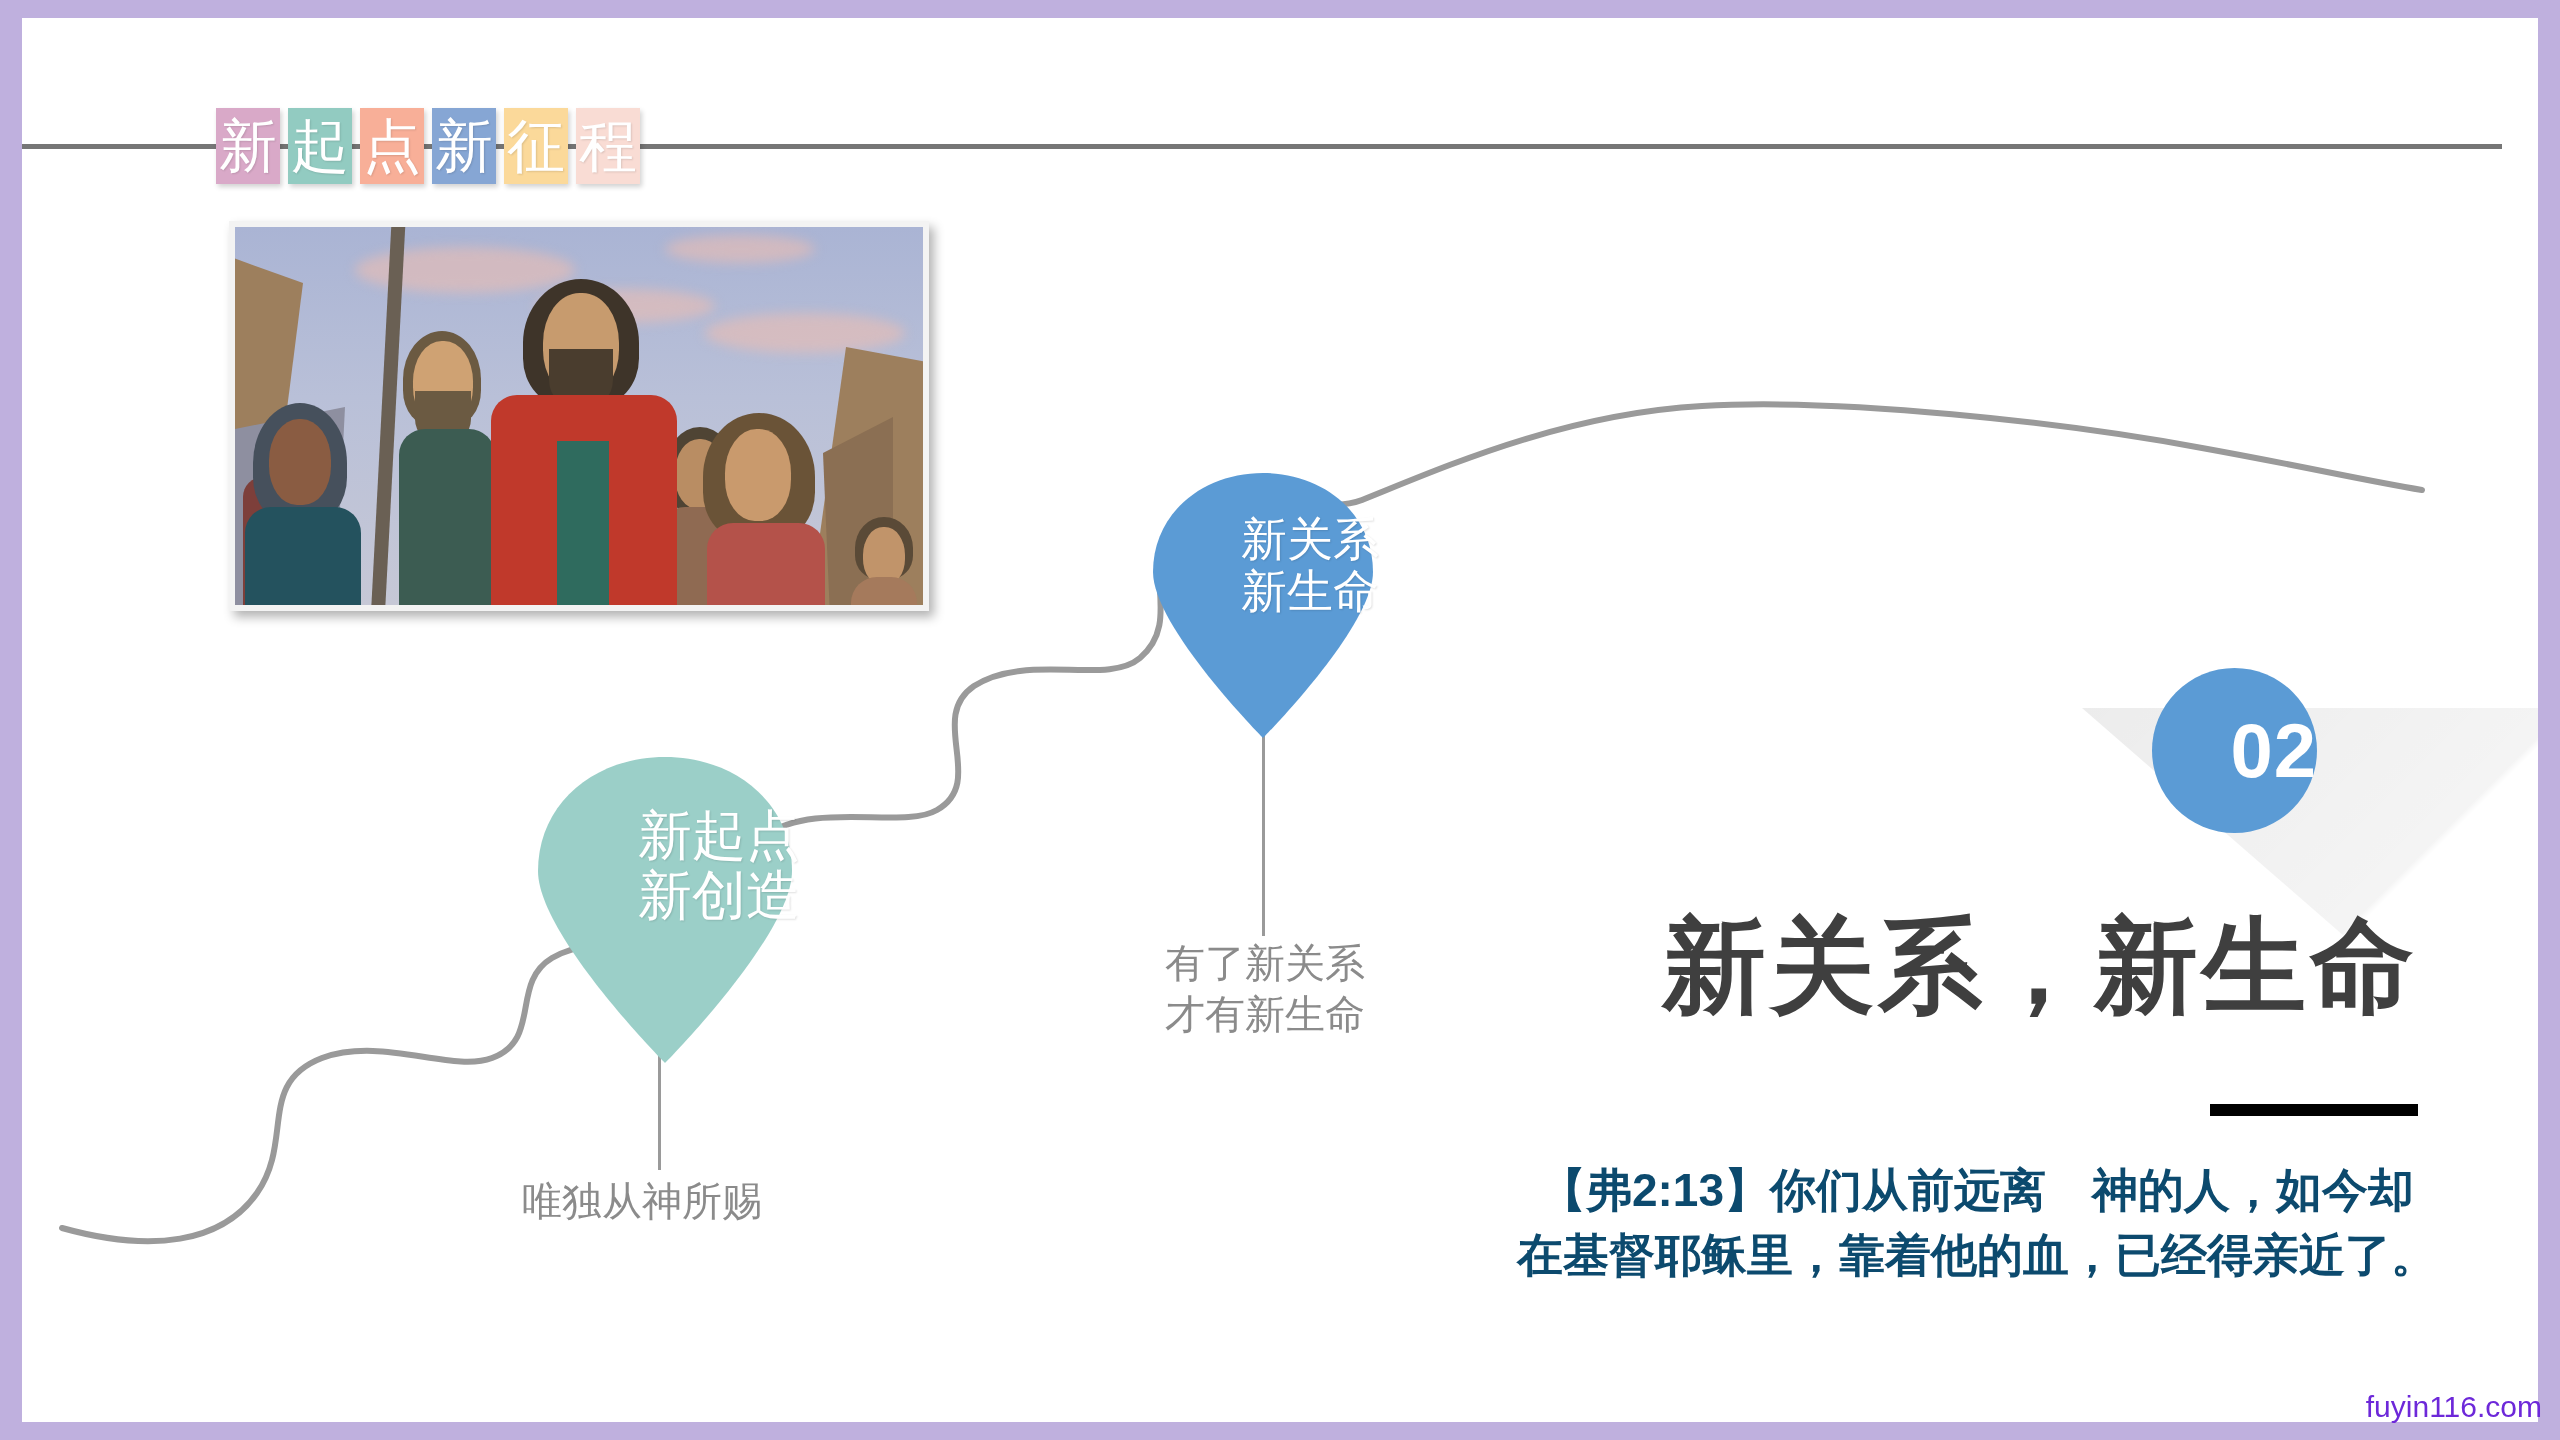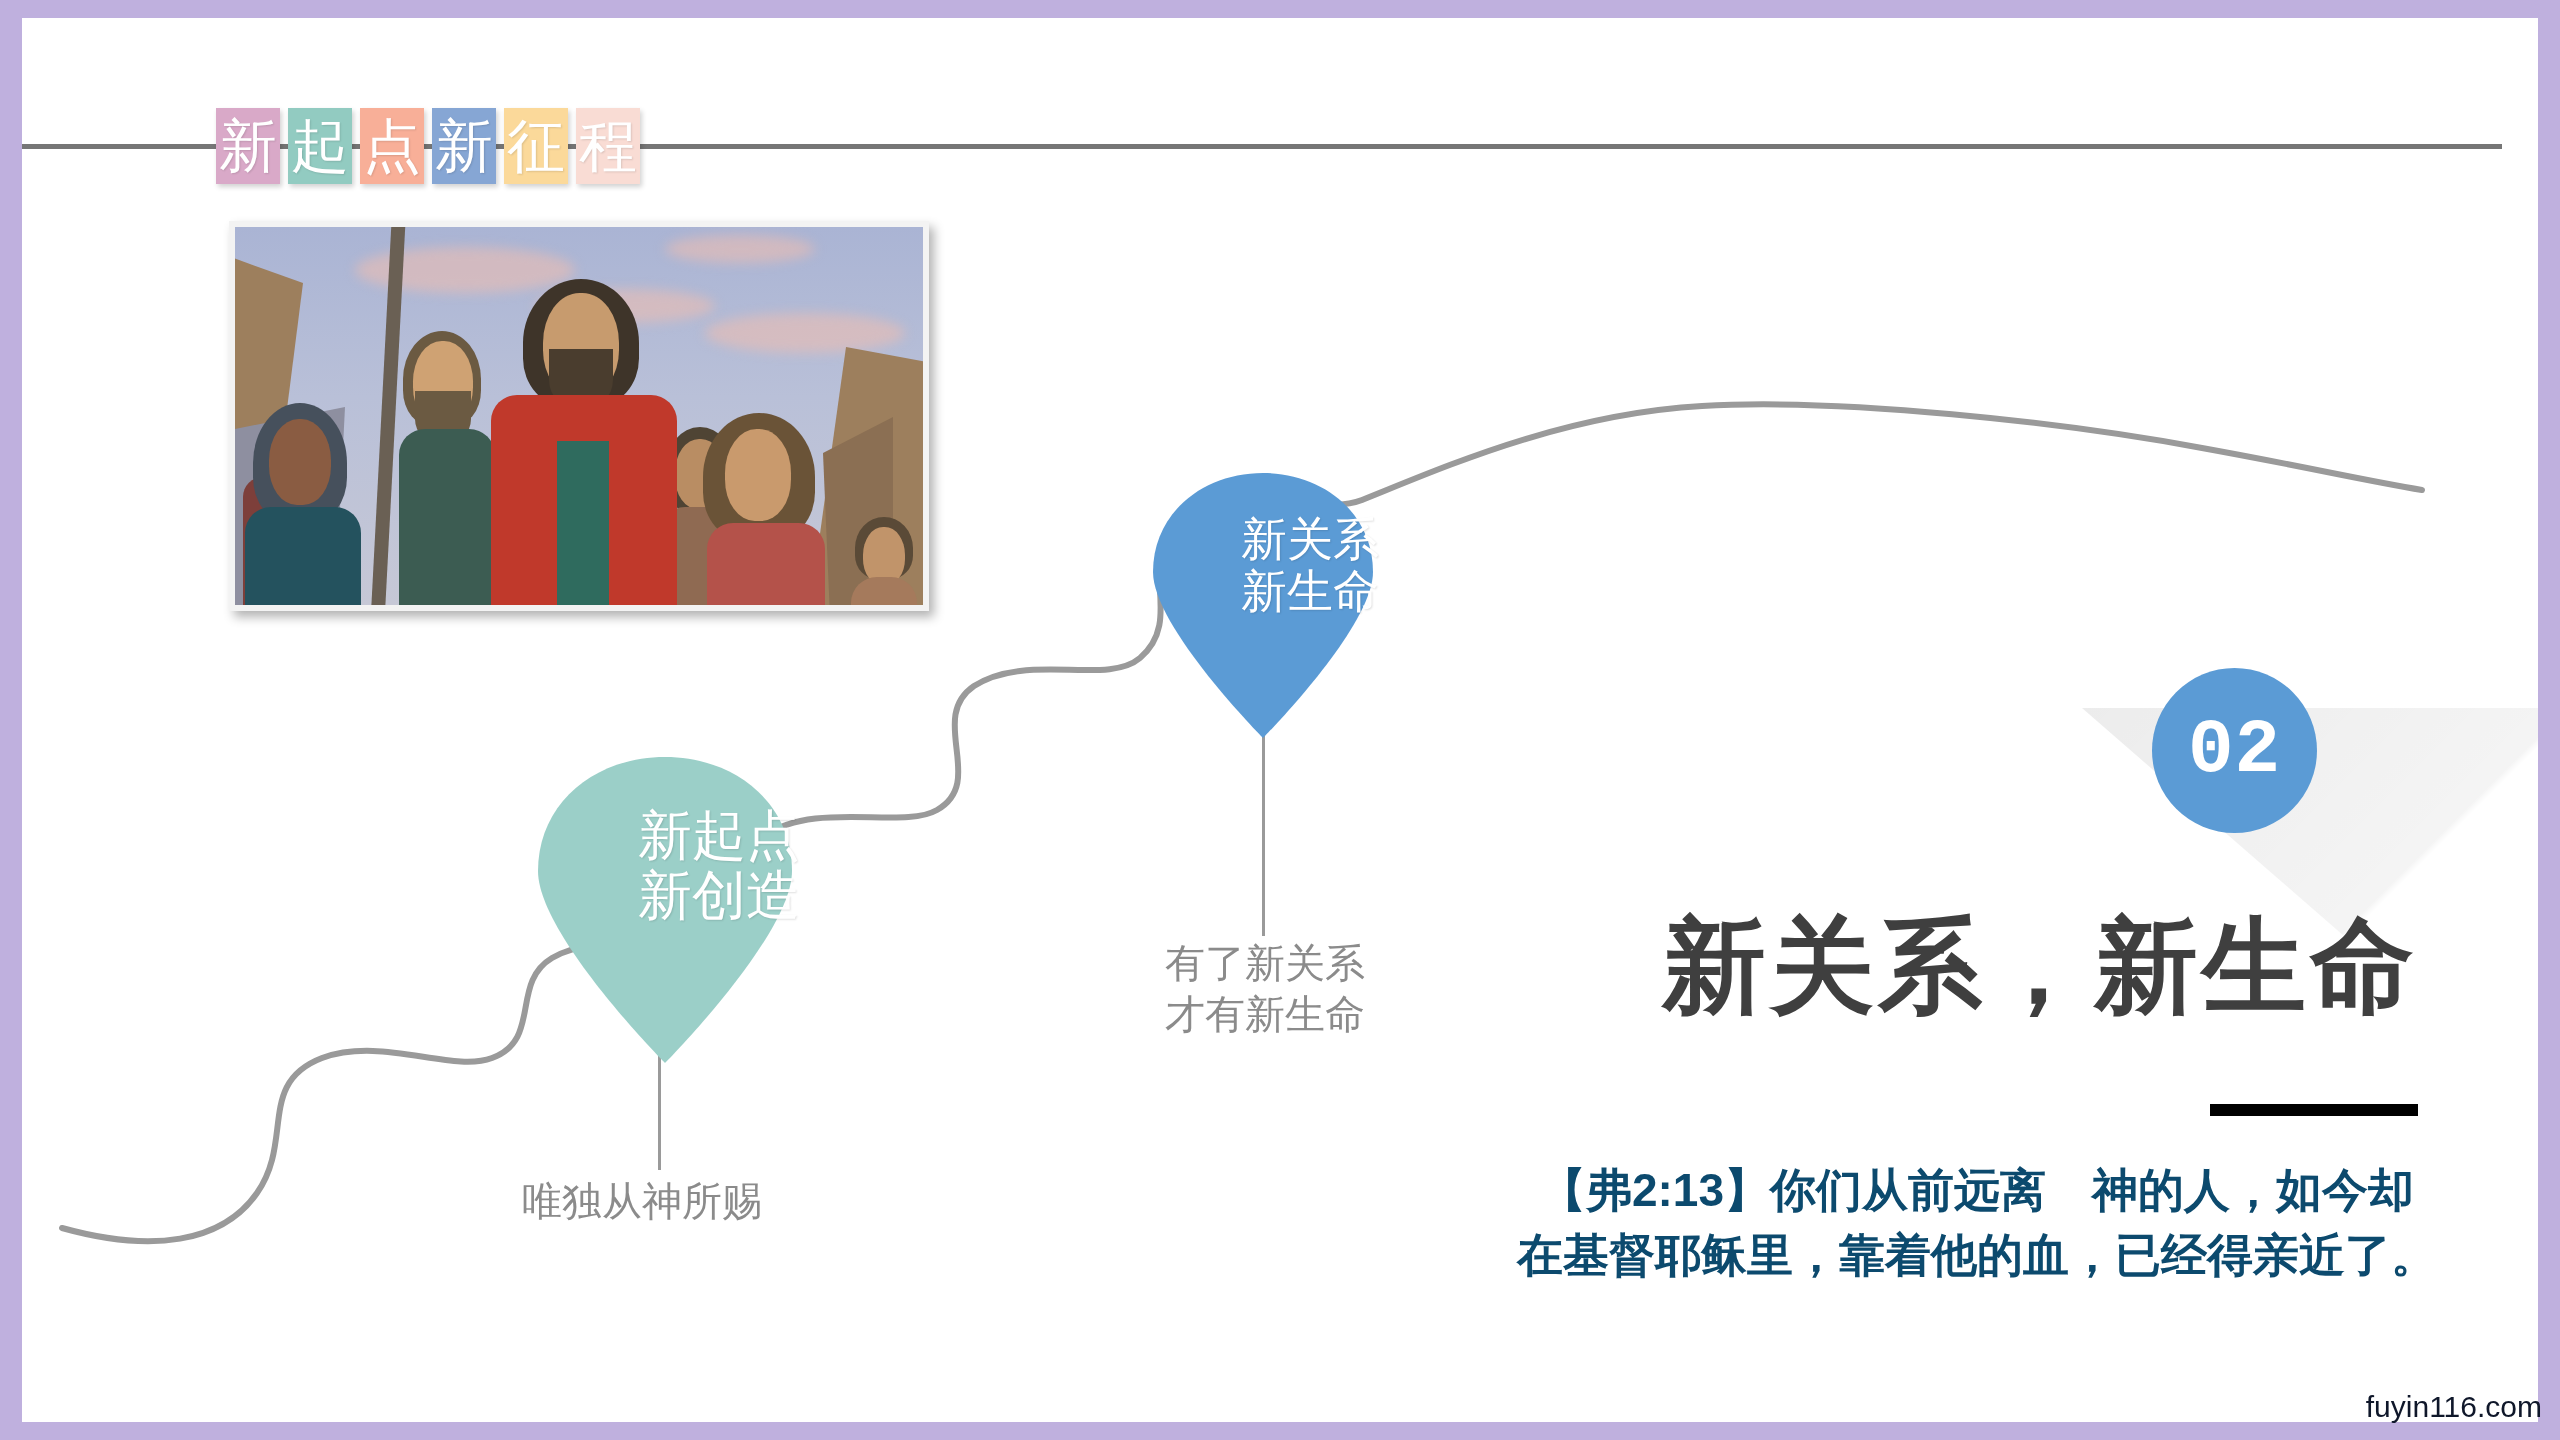--- a/index.html
+++ b/index.html
@@ -223,23 +223,22 @@
   .badge-02 {
     position: absolute;
     left: 2130px;
     top: 650px;
     width: 165px;
     height: 165px;
     border-radius: 50%;
     background: #5B9BD5;
     display: flex;
     align-items: center;
-    justify-content: center;
+    justify-content: flex-end;
     z-index: 3;
-    font-family: Liberation Mono, monospace;
   }
   .badge-02 span {
     color: #ffffff;
     font-size: 76px;
     font-weight: bold;
     letter-spacing: 1px;
   }
   .main-heading {
     position: absolute;
     left: 1640px;
@@ -272,21 +271,21 @@
     line-height: 1.42;
     letter-spacing: 0px;
     z-index: 3;
     white-space: pre-line;
   }
   .watermark {
     position: absolute;
     right: 18px;
     bottom: 16px;
     font-size: 30px;
-    color: #0f172a;
+    color: #6d28d9;
     z-index: 7;
   }
 </style>
 </head>
 <body>
 
 <div id="slide-root">
   <div class="page-canvas">
 
     <div class="top-rule"></div>

